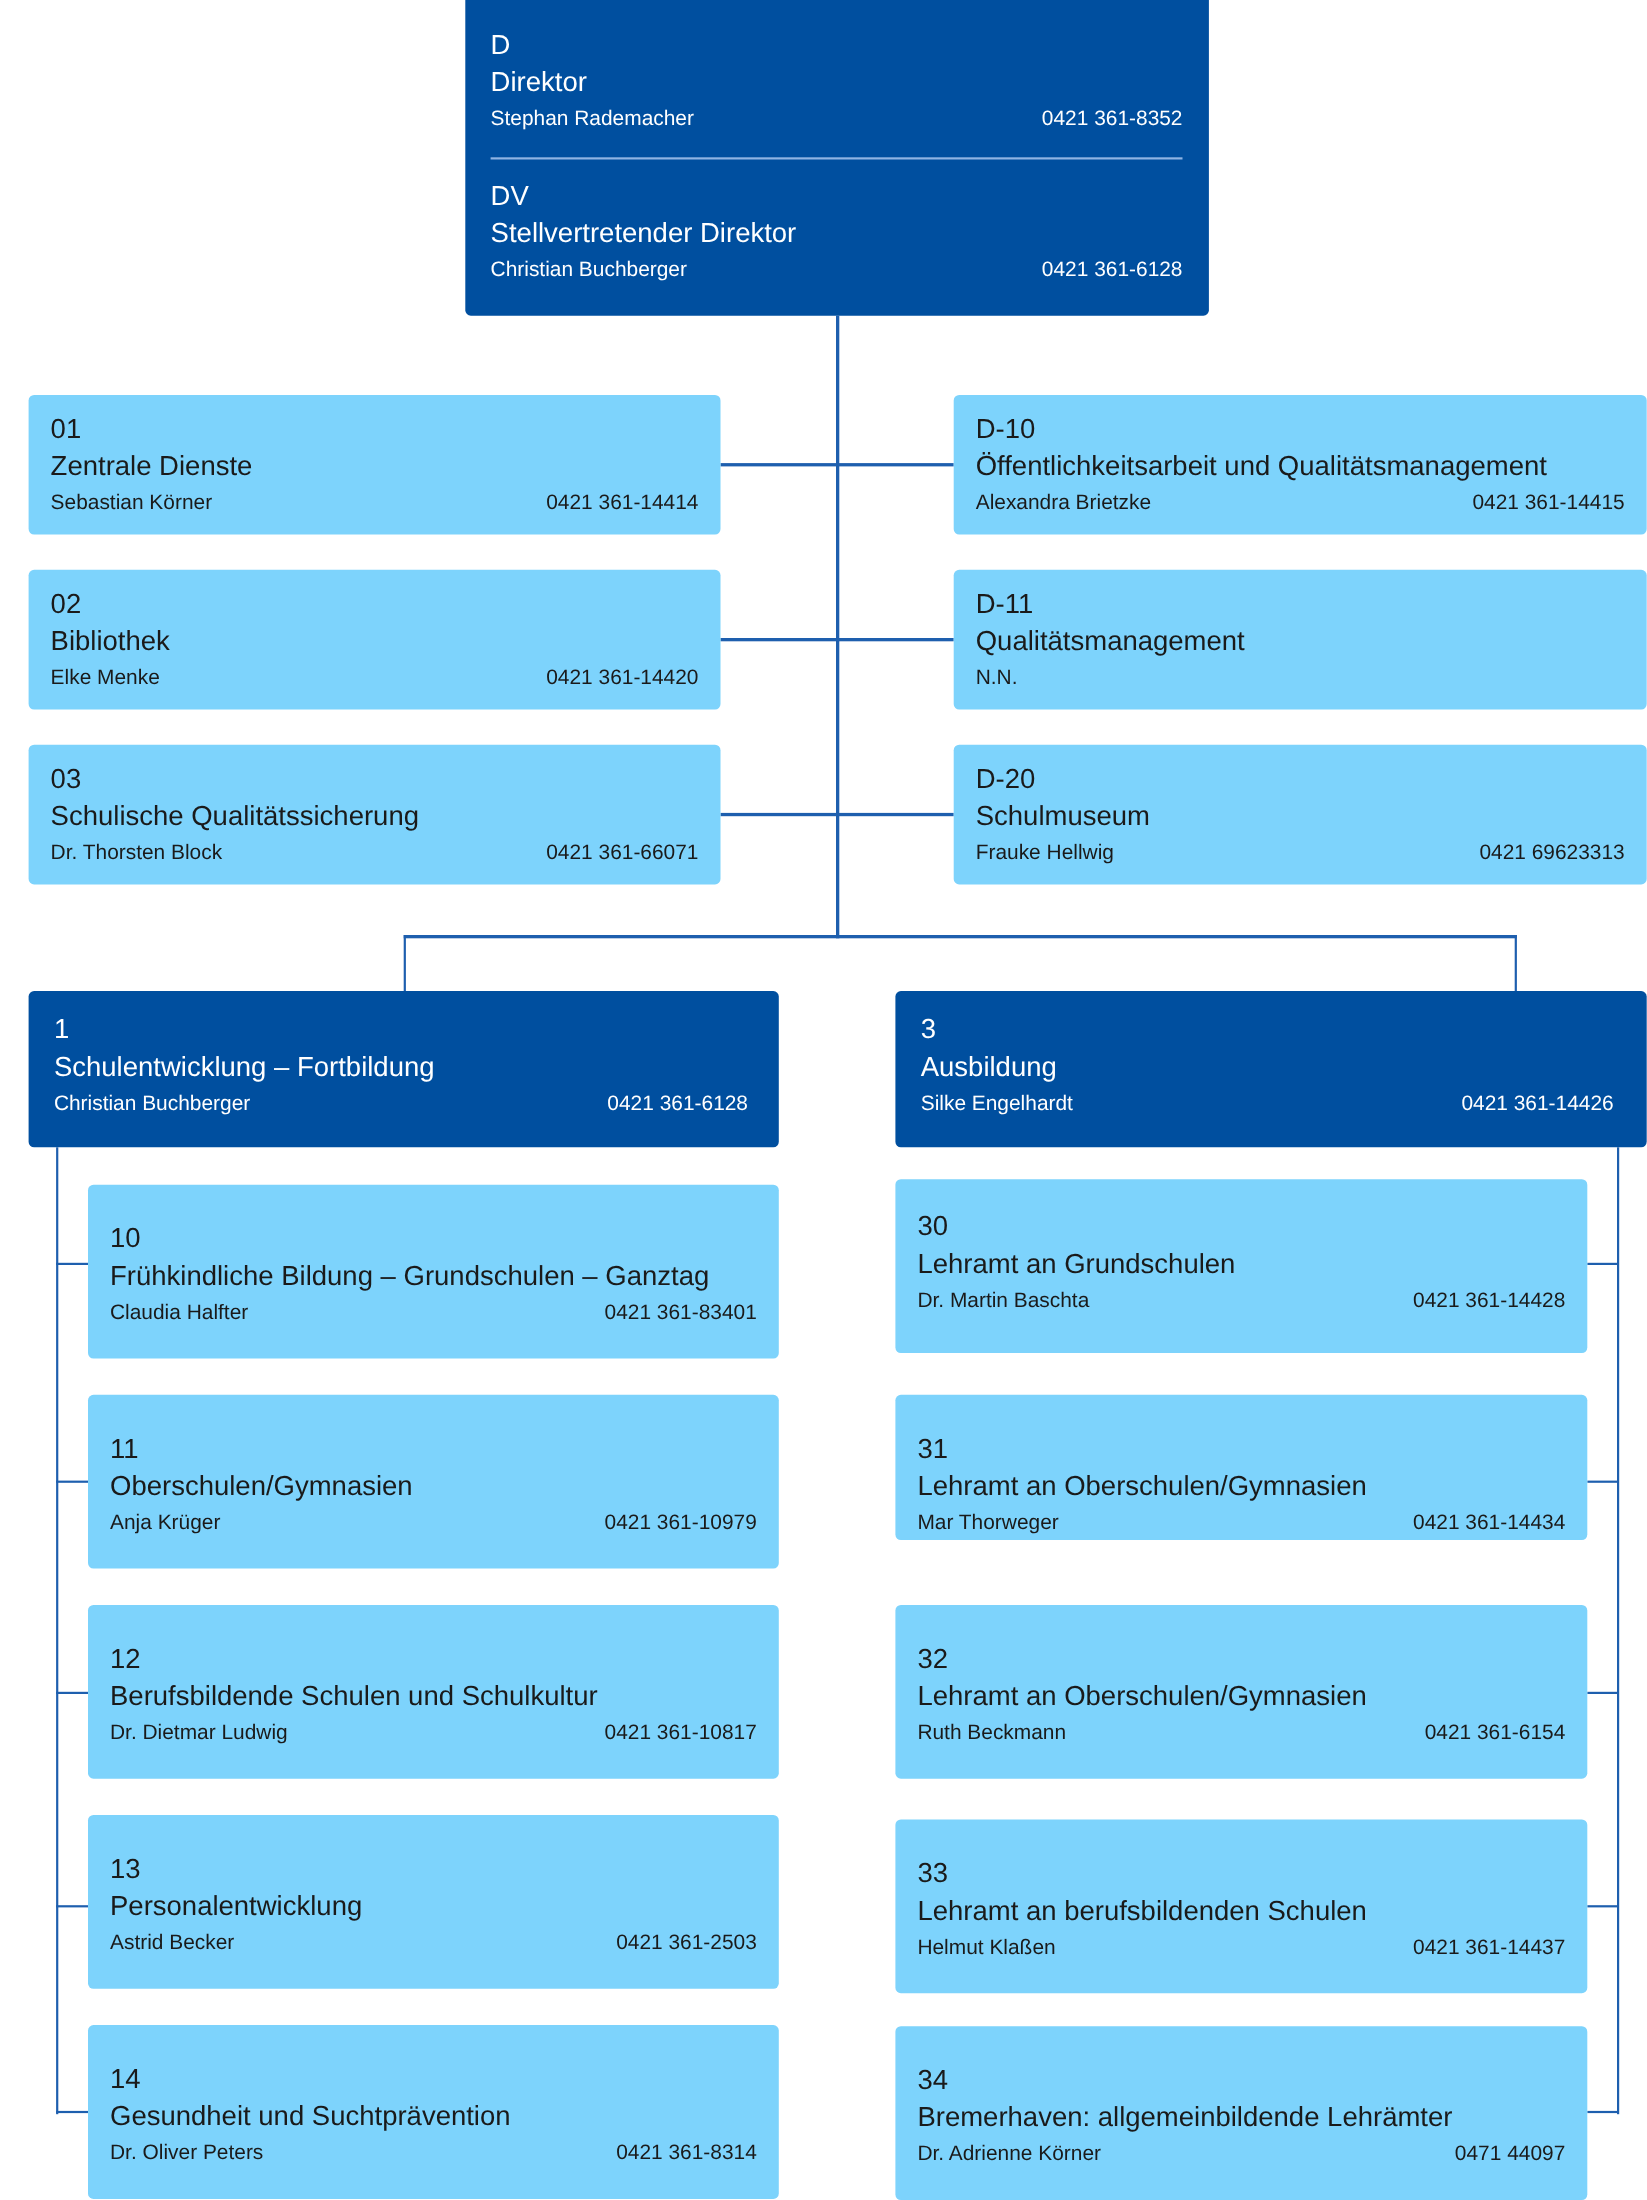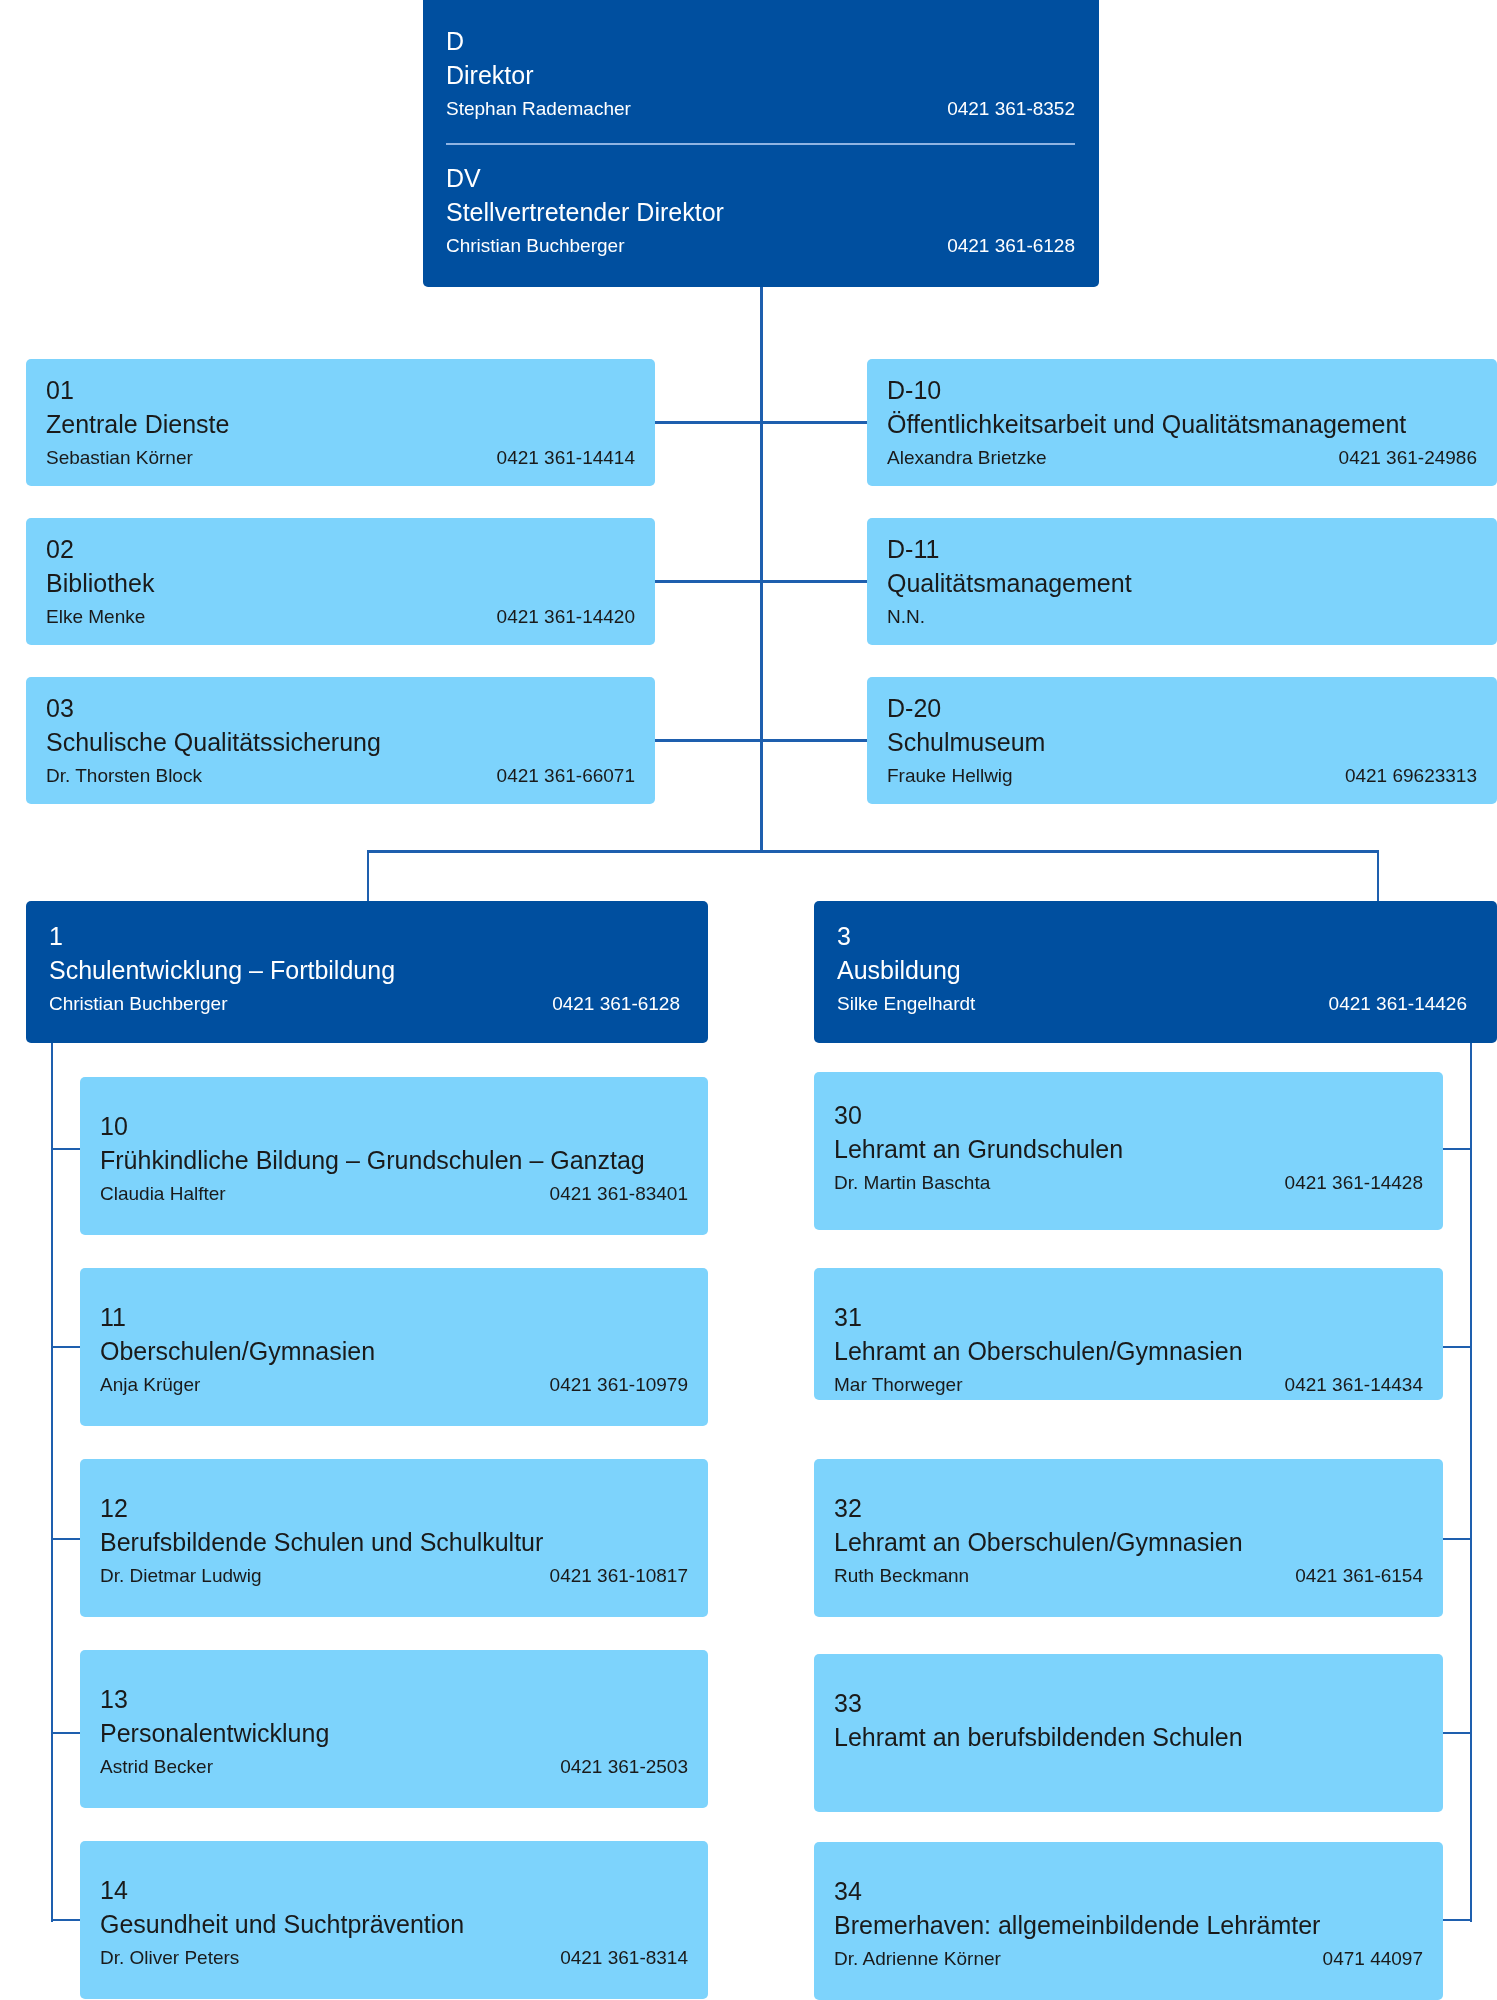--- a/index.html
+++ b/index.html
@@ -80,21 +80,21 @@
       <span>Dr. Thorsten Block</span>
       <span>0421 361-66071</span>
     </div>
 </div>
 
 <div class="box light" style="left:867px; top:359px; width:630px; height:127px; padding:14px 20px 0 20px;">
   <div class="code">D-10</div>
   <div class="title">Öffentlichkeitsarbeit und Qualitätsmanagement</div>
   <div class="row">
       <span>Alexandra Brietzke</span>
-      <span>0421 361-24986</span>
+      <span>0421 361-14415</span>
     </div>
 </div>
 <div class="box light" style="left:867px; top:518px; width:630px; height:127px; padding:14px 20px 0 20px;">
   <div class="code">D-11</div>
   <div class="title">Qualitätsmanagement</div>
   <div class="row">
       <span>N.N.</span>
       <span></span>
     </div>
 </div>
@@ -185,20 +185,24 @@
   <div class="code">32</div>
   <div class="title">Lehramt an Oberschulen/Gymnasien</div>
   <div class="row">
       <span>Ruth Beckmann</span>
       <span>0421 361-6154</span>
     </div>
 </div>
 <div class="box light" style="left:814px; top:1654px; width:629px; height:158px; padding:32px 20px 0 20px;">
   <div class="code">33</div>
   <div class="title">Lehramt an berufsbildenden Schulen</div>
+  <div class="row">
+      <span>Helmut Klaßen</span>
+      <span>0421 361-14437</span>
+    </div>
 </div>
 <div class="box light" style="left:814px; top:1842px; width:629px; height:158px; padding:32px 20px 0 20px;">
   <div class="code">34</div>
   <div class="title">Bremerhaven: allgemeinbildende Lehrämter</div>
   <div class="row">
       <span>Dr. Adrienne Körner</span>
       <span>0471 44097</span>
     </div>
 </div>
 

